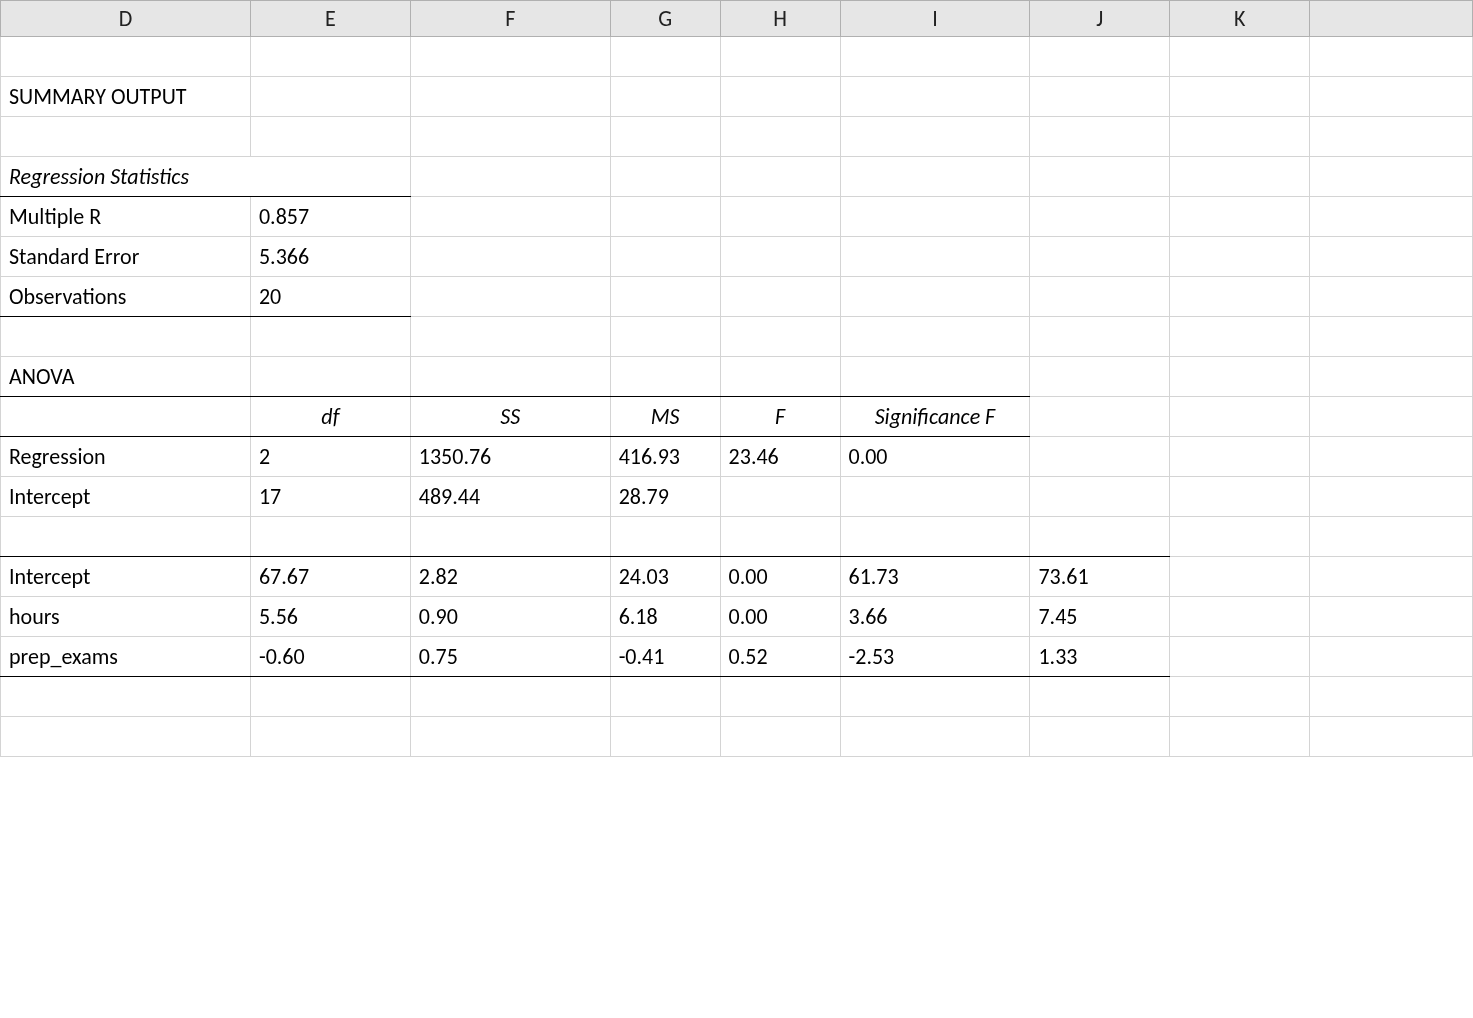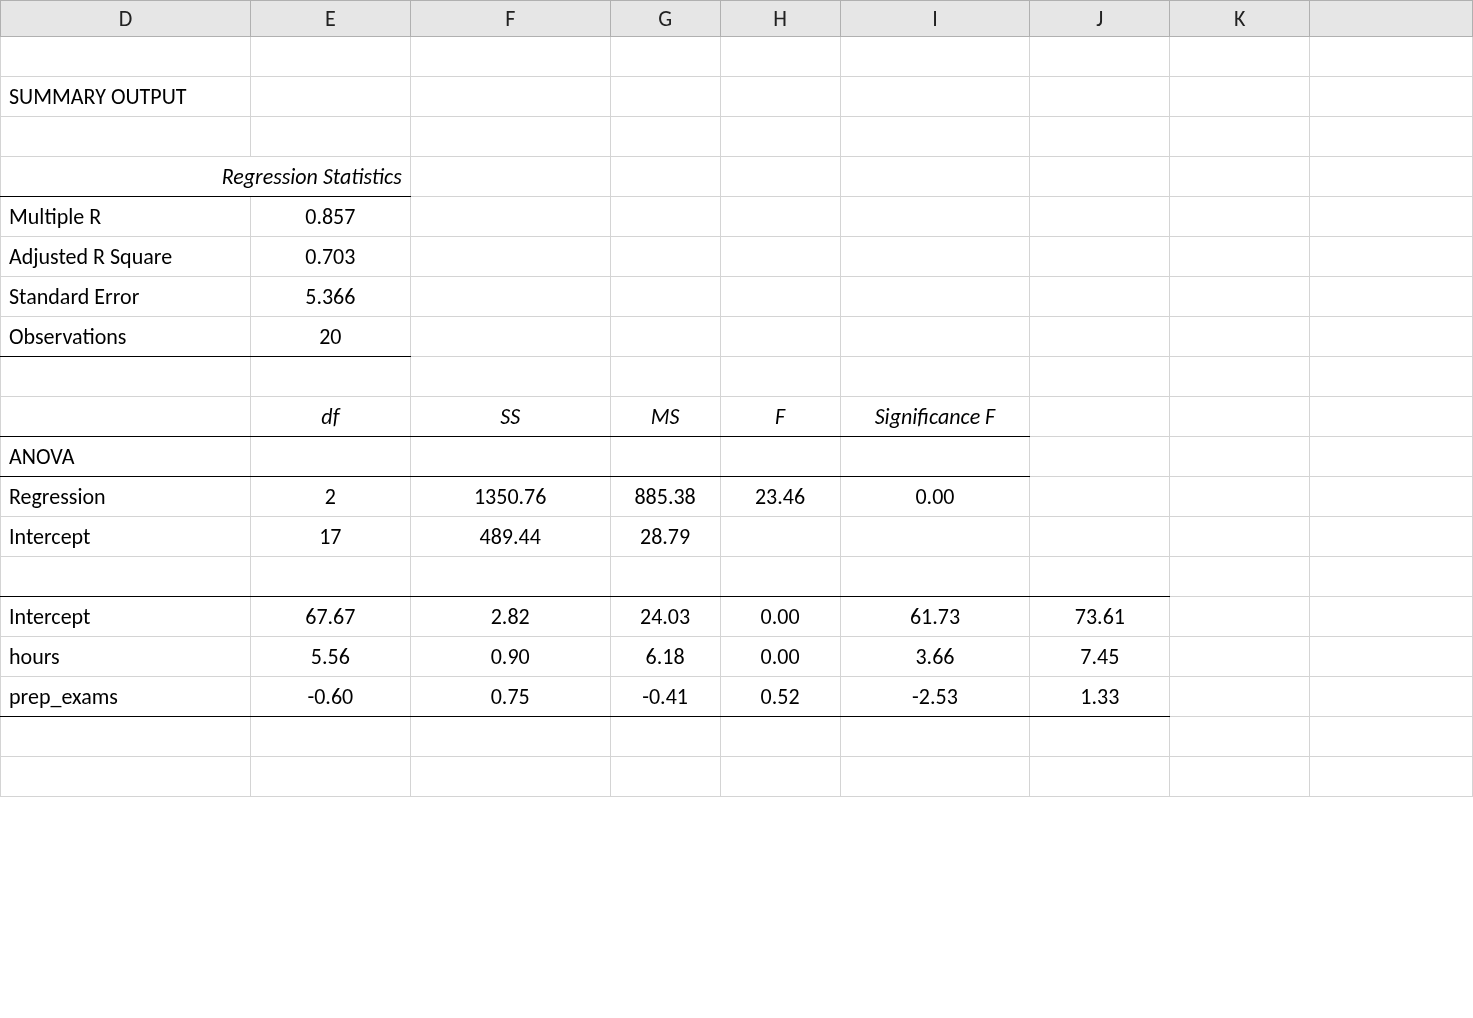--- a/index.html
+++ b/index.html
@@ -34,21 +34,21 @@
     }
     .col-D { width: 250px; }
     .col-E { width: 160px; }
     .col-F { width: 200px; }
     .col-G { width: 110px; }
     .col-H { width: 120px; }
     .col-I { width: 190px; }
     .col-J { width: 140px; }
     .col-K { width: 140px; }
     .col-X { width: 163px; }
-    .r { text-align: center; }
+    .r { text-align: left; }
     .c { text-align: center; }
     .it { font-style: italic; }
     .bt { border-top: 1.5px solid #000 !important; }
     .bb { border-bottom: 1.5px solid #000 !important; }
     .bb-thin { border-bottom: 1px solid #000 !important; }
     .row-half td, .row-half th { height: 24px; }
   </style>
 </head>
 <body>
 
@@ -109,52 +109,41 @@
         <td></td>
         <td></td>
         <td></td>
         <td></td>
         <td></td>
         <td></td>
         <td></td>
       </tr>
 
     <tr>
-      <td class="bt bb-thin it c" colspan="2" style="text-align:right">Regression Statistics</td>
+      <td class="bt bb-thin it c" colspan="2" style="text-align:left">Regression Statistics</td>
       <td></td>
         <td></td>
         <td></td>
         <td></td>
         <td></td>
         <td></td>
         <td></td>
     </tr>
     <tr>
       <td>Multiple R</td>
       <td class="r">0.857</td>
       <td></td>
         <td></td>
         <td></td>
         <td></td>
         <td></td>
         <td></td>
         <td></td>
     </tr>
     <tr>
-      <td>Adjusted R Square</td>
-      <td class="r">0.703</td>
-      <td></td>
-        <td></td>
-        <td></td>
-        <td></td>
-        <td></td>
-        <td></td>
-        <td></td>
-    </tr>
-    <tr>
       <td>Standard Error</td>
       <td class="r">5.366</td>
       <td></td>
         <td></td>
         <td></td>
         <td></td>
         <td></td>
         <td></td>
         <td></td>
     </tr>
@@ -175,47 +164,47 @@
         <td></td>
         <td></td>
         <td></td>
         <td></td>
         <td></td>
         <td></td>
         <td></td>
         <td></td>
       </tr>
 
+    <tr>
+      <td class="bb">ANOVA</td>
+      <td class="bb"></td>
+        <td class="bb"></td>
+        <td class="bb"></td>
+        <td class="bb"></td>
+        <td class="bb"></td>
+      <td></td>
+        <td></td>
+        <td></td>
+    </tr>
     <tr>
       <td class="bb-thin"></td>
       <td class="bb-thin it c">df</td>
       <td class="bb-thin it c">SS</td>
       <td class="bb-thin it c">MS</td>
       <td class="bb-thin it c">F</td>
       <td class="bb-thin it c">Significance F</td>
       <td></td>
         <td></td>
         <td></td>
     </tr>
     <tr>
-      <td class="bb">ANOVA</td>
-      <td class="bb"></td>
-        <td class="bb"></td>
-        <td class="bb"></td>
-        <td class="bb"></td>
-        <td class="bb"></td>
-      <td></td>
-        <td></td>
-        <td></td>
-    </tr>
-    <tr>
       <td>Regression</td>
       <td class="r">2</td>
       <td class="r">1350.76</td>
-      <td class="r">885.38</td>
+      <td class="r">416.93</td>
       <td class="r">23.46</td>
       <td class="r">0.00</td>
       <td></td>
         <td></td>
         <td></td>
     </tr>
     <tr>
       <td>Intercept</td>
       <td class="r">17</td>
       <td class="r">489.44</td>

